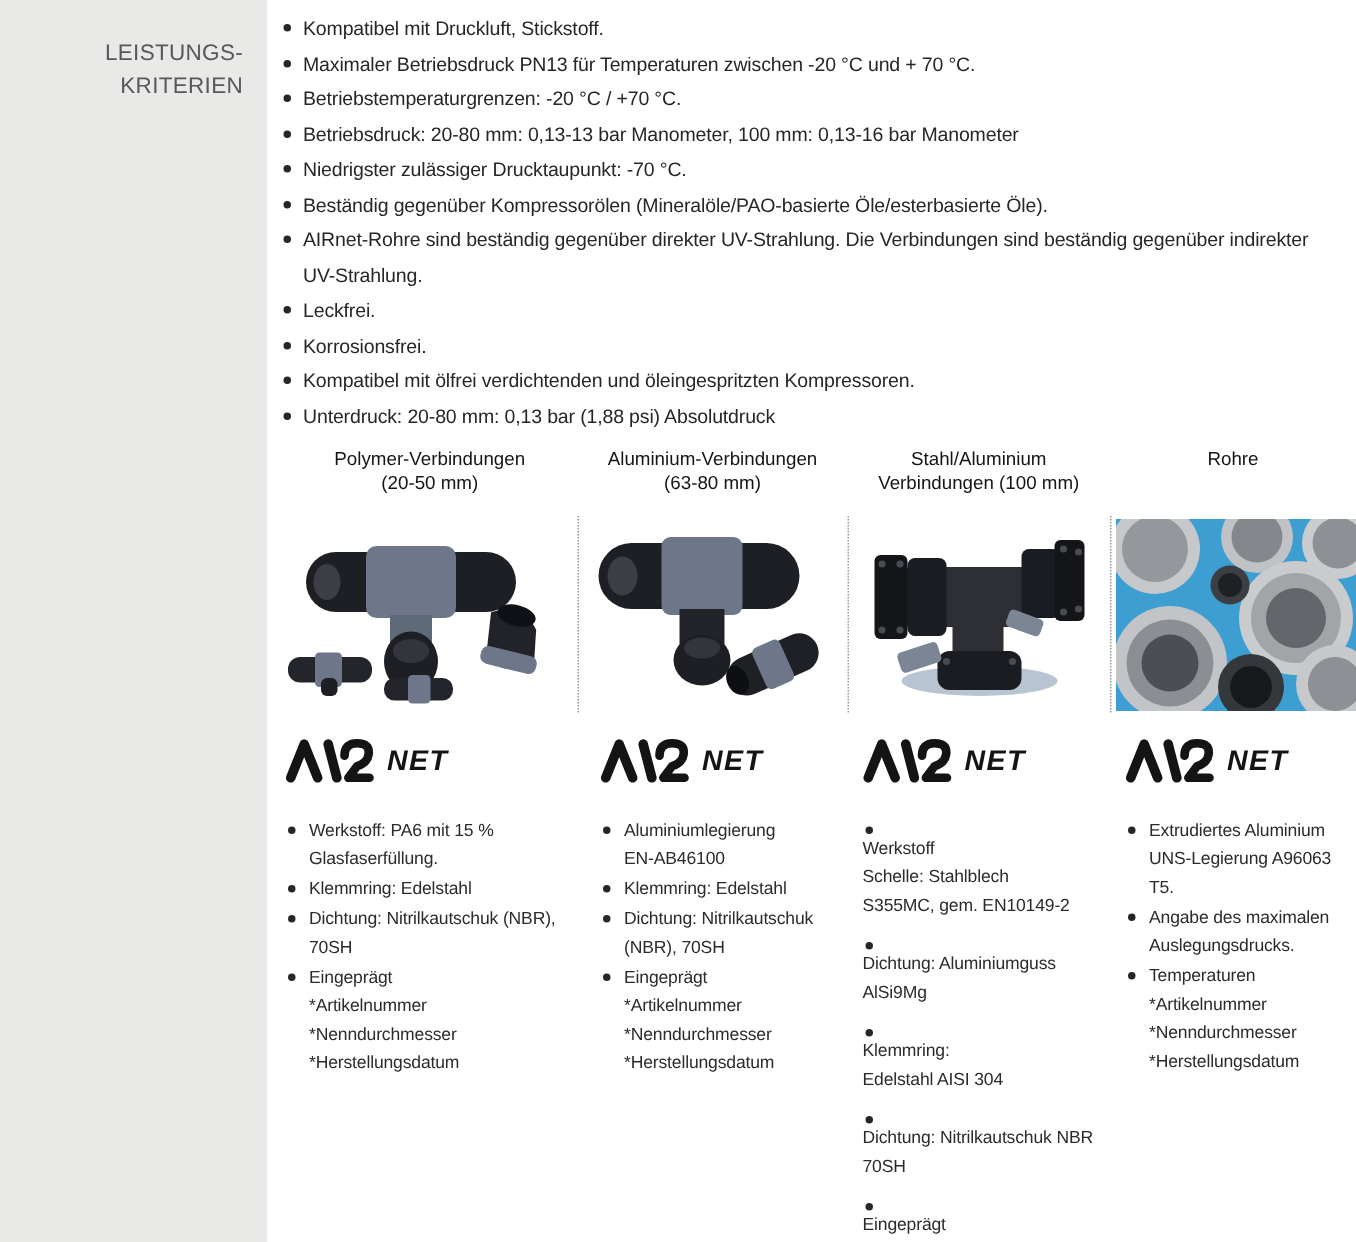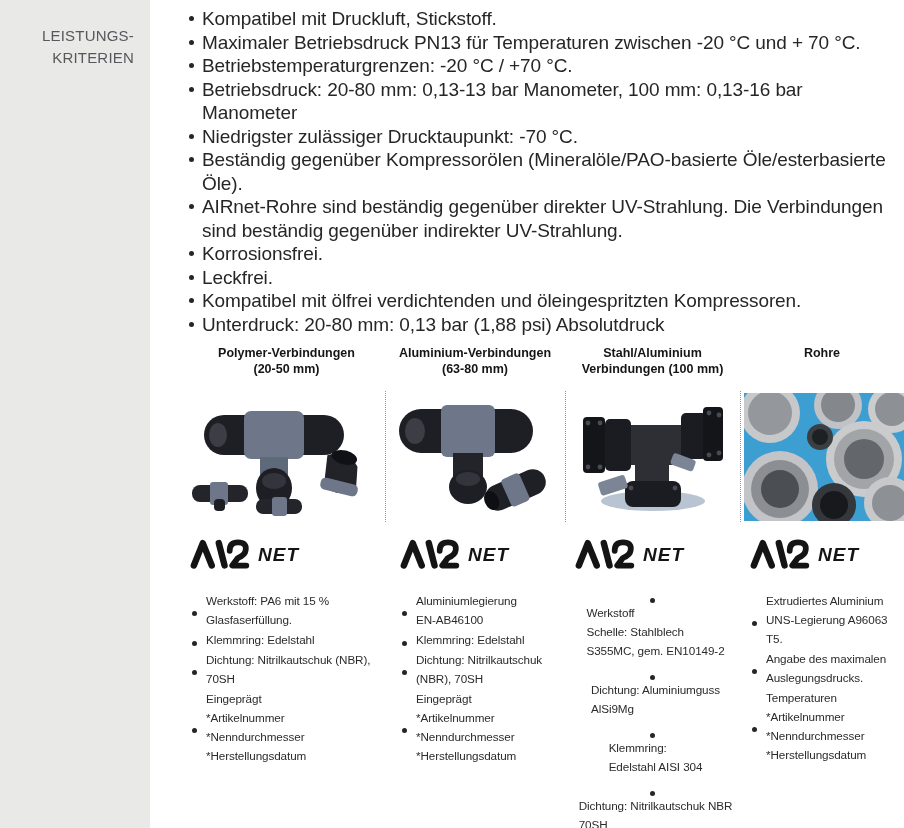--- a/index.html
+++ b/index.html
@@ -1,55 +1,55 @@
 <!DOCTYPE html>
 <html><head>
 <meta charset="utf-8">
 <style>
   * { margin:0; padding:0; box-sizing:border-box; }
   html,body { background:#ffffff; }
   body { font-family:"Liberation Sans", sans-serif; color:#2a2a2a; }
   .page { position:relative; width:904px; height:828px; background:#fff; overflow:hidden; }
 
   
-  .sidebar { position:absolute; left:0; top:0; width:150px; height:828px; background:#e9e9e7; }
+  .sidebar { position:absolute; left:0; top:0; width:178px; height:828px; background:#e9e9e7; }
   .sidebar-label { padding:25px 16px 0 0; text-align:right; font-size:15px; line-height:22px;
                    color:#57585c; letter-spacing:.2px; }
 
   
   .main { position:absolute; left:178px; top:0; width:726px; height:828px; padding:7px 0 0 10px; }
 
   
   .criteria { list-style:none; max-width:704px; }
-  .criteria li { display:flex; font-size:19px; line-height:23.5px; color:#262626; letter-spacing:-0.1px; }
+  .criteria li { display:flex; font-size:13px; line-height:23.5px; color:#262626; letter-spacing:-0.1px; }
   .criteria .dot { flex:0 0 auto; width:5px; height:5px; border-radius:50%; background:#262626;
                    margin:9px 8px 0 1px; }
 
   
   .cols { display:grid; grid-template-columns:197px 180px 175px 164px; margin-top:9px; }
-  .col-head { text-align:center; font-size:12.5px; font-weight:bold; color:#151515; line-height:16px;
+  .col-head { text-align:center; font-size:12.5px; font-weight:normal; color:#151515; line-height:16px;
               min-height:34px; padding:0 6px; }
   .img-row { height:134px; padding-top:3px; }
   .img-cell-2, .img-cell-3, .img-cell-4 { border-left:1px dotted #979797; }
   .img-cell svg { display:block; }
   .img-cell-1 svg { margin:2px 0 0 2px; }
   .img-cell-2 svg { margin:2px 0 0 5px; }
   .img-cell-3 svg { margin:2px 0 0 7px; }
   .img-cell-4 svg { margin:2px 0 0 3px; }
 
   
   .brand-row { height:46px; display:flex; align-items:center; }
   .brand { display:flex; align-items:center; gap:4px; }
   .brand svg { display:block; }
   .brand .net { font-size:19px; font-weight:bold; font-style:italic; color:#141414;
                 letter-spacing:1px; margin-top:1px; }
 
   
   .spec-list { padding-top:5px; padding-right:4px; }
-  .spec { display:flex; margin-bottom:1px;align-items:center; }
+  .spec { display:flex; margin-bottom:1px; }
   .spec .dot { flex:0 0 auto; width:5px; height:5px; border-radius:50%; background:#262626;
                margin:7px 9px 0 2px; }
   .spec-body { font-size:11.7px; line-height:19px; color:#2b2b2b; letter-spacing:-0.1px; }
   .loose .spec { margin-bottom:8px;flex-direction:column; }
   .loose .spec-sub { margin-top:9px; }
 
   .c-pad-1 { padding-left:2px; }
   .c-pad-2 { padding-left:15px; }
   .c-pad-3 { padding-left:10px; }
   .c-pad-4 { padding-left:10px; }
@@ -92,25 +92,25 @@
       <li>
           <span class="dot"></span>
           <span>Beständig gegenüber Kompressorölen (Mineralöle/PAO-basierte Öle/esterbasierte Öle).</span>
         </li>
       <li>
           <span class="dot"></span>
           <span>AIRnet-Rohre sind beständig gegenüber direkter UV-Strahlung. Die Verbindungen sind beständig gegenüber indirekter UV-Strahlung.</span>
         </li>
       <li>
           <span class="dot"></span>
+          <span>Leckfrei.</span>
+        </li>
+      <li>
+          <span class="dot"></span>
           <span>Korrosionsfrei.</span>
-        </li>
-      <li>
-          <span class="dot"></span>
-          <span>Leckfrei.</span>
         </li>
       <li>
           <span class="dot"></span>
           <span>Kompatibel mit ölfrei verdichtenden und öleingespritzten Kompressoren.</span>
         </li>
       <li>
           <span class="dot"></span>
           <span>Unterdruck: 20-80 mm: 0,13 bar (1,88 psi) Absolutdruck</span>
         </li>
     </ul>

